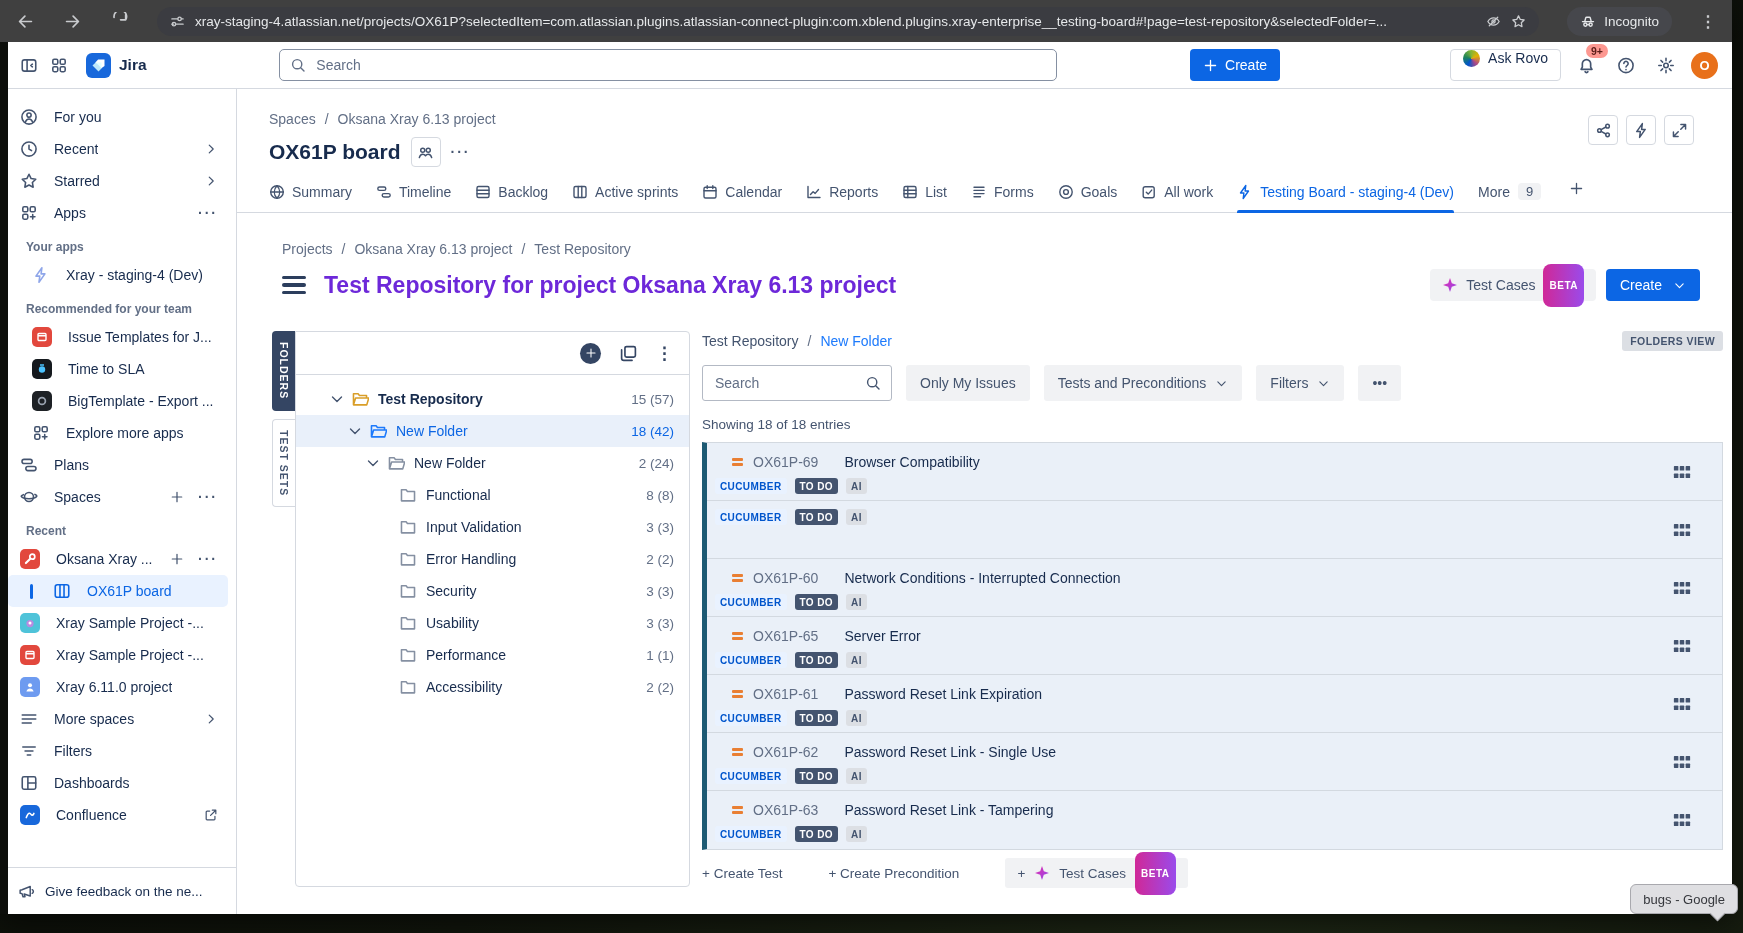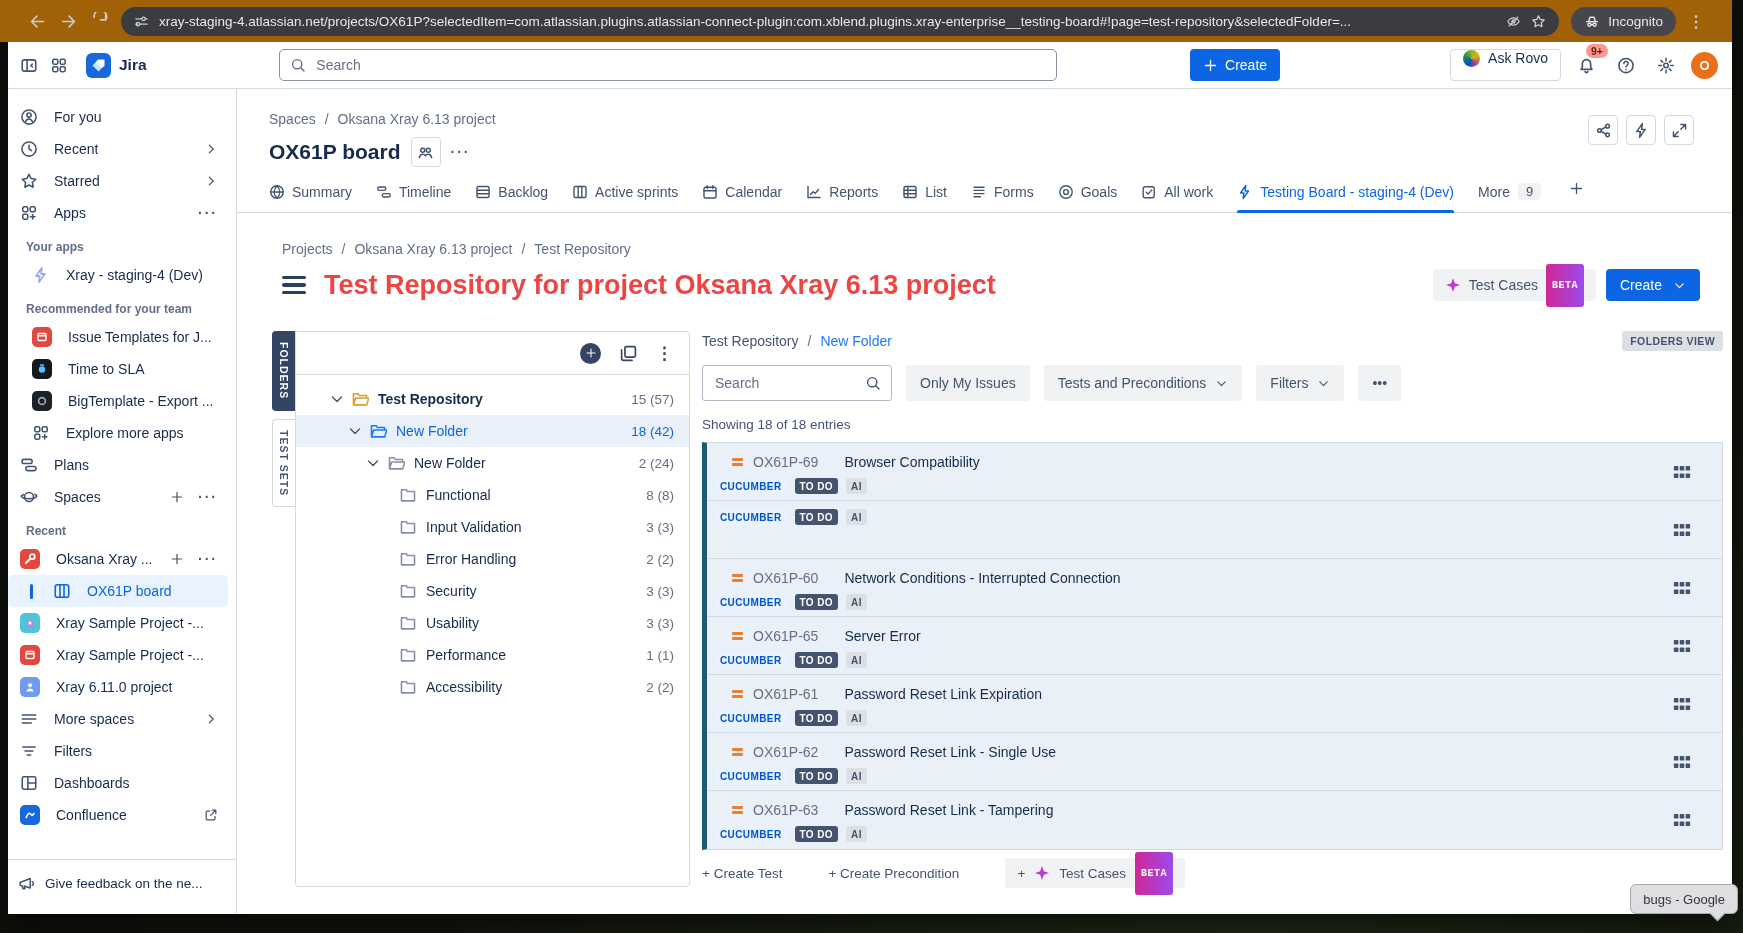--- a/index.html
+++ b/index.html
@@ -12,21 +12,21 @@
   .wallpaper { position:absolute; inset:0;
     background: radial-gradient(ellipse at 72% 95%, #1e2715 0%, #11150c 45%, #0a0c08 100%); }
 
   
   .bwindow { position:absolute; left:0; top:0; width:1732px; height:914px;
     background:#fff; border-radius:0 0 8px 8px; overflow:hidden; box-shadow:0 8px 30px rgba(0,0,0,.6); }
   .wall-strip-left { position:absolute; left:0; top:42px; width:8px; height:872px;
     background:#0c0e0a; z-index:40; }
 
   
-  .chrome { height:42px; background:#a16207; display:flex; align-items:center; padding:0 28px; gap:12px; }
+  .chrome { height:42px; background:#404040; display:flex; align-items:center; padding:0 16px; gap:28px; }
   .chrome .nav-ic { width:19px; height:19px; color:#c9cbce; flex:none; display:inline-flex; }
   .urlpill { flex:1; min-width:0; height:29px; background:#3b3c41; border-radius:15px;
     display:flex; align-items:center; gap:10px; padding:0 13px; }
   .urlpill .pic { width:15px; height:15px; color:#c9cbce; flex:none; display:inline-flex; }
   .url-text { color:#e6e8ea; font-size:13.5px; white-space:nowrap; overflow:hidden; flex:1; min-width:0; }
   .incog { height:29px; flex:none; border-radius:15px; background:#46474c; color:#e6e8ea;
     display:flex; align-items:center; gap:8px; padding:0 13px; font-size:13.5px; }
   .incog .pic { width:16px; height:16px; display:inline-flex; }
   .chrome-dots { color:#c9cbce; font-size:16px; font-weight:700; }
 
@@ -73,21 +73,21 @@
   .side-item .lbl { overflow:hidden; text-overflow:ellipsis; }
   .side-item .adorn { margin-left:auto; display:flex; gap:14px; color:#44546f; align-items:center; }
   .side-item .adorn .ic { width:14px; height:14px; }
   .side-item.indent { padding-left:24px; }
   .side-label { height:30px; padding:11px 20px 0 26px; font-size:12px; font-weight:700; color:#626F86; }
   .tile { width:20px; height:20px; border-radius:5px; flex:none; display:flex; align-items:center;
     justify-content:center; overflow:hidden; }
   .side-item.selected { background:#E9F2FF; color:#0C66E4; }
   .sel-bar { width:3px; height:15px; border-radius:2px; background:#0C66E4; margin:0 4px 0 -2px; flex:none; }
   .side-item.selected .ic { color:#0C66E4; }
-  .side-foot { position:absolute; left:0; right:0; bottom:8px; height:47px; border-top:1px solid #d5d9e0;
+  .side-foot { position:absolute; left:0; right:0; bottom:0; height:47px; border-top:1px solid #d5d9e0;
     background:#fff; display:flex; align-items:center; gap:10px; padding:0 18px; font-size:13.5px;
     color:#172B4D; white-space:nowrap; z-index:5; }
   .side-foot .ic { width:17px; height:17px; color:#44546f; flex:none; display:inline-flex; }
 
   
   .main { flex:1; min-width:0; display:flex; flex-direction:column; overflow:hidden; position:relative; background:#fff; }
   .proj-head { padding-top:22px; position:relative; flex:none; }
   .crumbs { padding-left:32px; font-size:14px; color:#626F86; display:flex; gap:9px; }
   .title-row { display:flex; align-items:center; gap:10px; padding-left:32px; margin-top:8px; height:34px; }
   h1 { font-size:21px; font-weight:700; color:#172B4D; margin:0; }
@@ -108,26 +108,26 @@
   .count-pill { background:#F1F2F4; border-radius:4px; padding:1px 8px; font-size:13px; color:#44546F; }
   .tab-plus { padding-bottom:12px; color:#44546F; margin-left:4px; }
   .tab-plus .ic { width:15px; height:15px; display:inline-flex; }
 
   
   .xhead { padding:28px 0 0 45px; flex:none; }
   .xcrumbs { font-size:14px; color:#626F86; display:flex; gap:9px; }
   .xtitle-row { display:flex; align-items:center; margin-top:12px; gap:18px; padding-right:32px; }
   .hamb { display:flex; flex-direction:column; gap:4px; width:24px; flex:none; }
   .hamb i { height:3.5px; background:#2C3E5D; border-radius:2px; display:block; }
-  h2 { font-size:27px; font-weight:700; color:#ef4444; margin:0; }
+  h2 { font-size:23px; font-weight:700; color:#6d28d9; margin:0; }
   .xactions { margin-left:auto; display:flex; gap:10px; align-items:center; }
   .tc-btn { height:32px; background:#F1F2F4; border:none; border-radius:4px; display:flex;
     align-items:center; gap:8px; padding:0 12px; font-size:14px; color:#44546F; }
   .beta { background:linear-gradient(90deg,#D02897,#9A4BEB); color:#fff; font-size:10px; font-weight:700;
-    padding:16px 6px; border-radius:3px; letter-spacing:.5px;font-family:Liberation Mono, monospace; }
+    padding:16px 6px; border-radius:8px; letter-spacing:.5px; }
   .create2 { height:32px; background:#0C66E4; color:#fff; border:none; border-radius:4px; display:flex;
     align-items:center; gap:11px; padding:0 14px; font-size:14px; font-weight:500; }
   .create2 .ic { width:13px; height:13px; display:inline-flex; }
 
   
   .repo { display:flex; margin-top:30px; padding-left:35px; flex:1; min-height:0; align-items:flex-start; }
   .vtabs { display:flex; flex-direction:column; gap:8px; width:23px; flex:none; }
   .vtab { writing-mode:vertical-rl; display:flex; align-items:center; justify-content:center;
     font-size:10.5px; font-weight:700; letter-spacing:1px; border-radius:4px 0 0 4px; width:23px; }
   .vtab.active { background:#344563; color:#fff; height:80px; }

